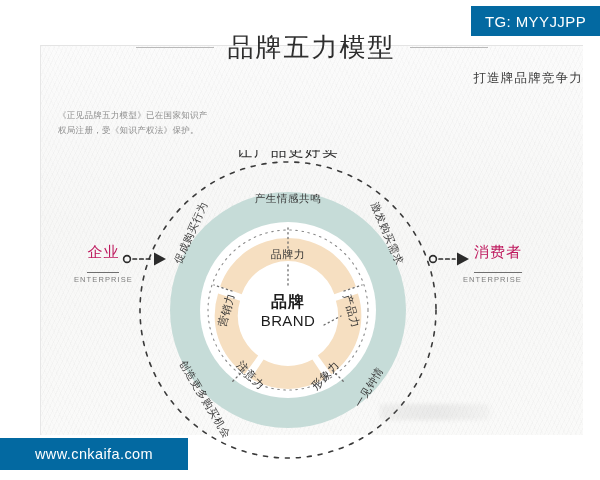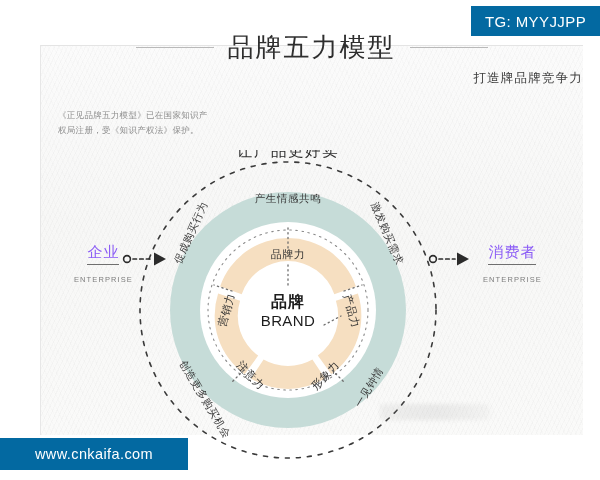--- a/index.html
+++ b/index.html
@@ -89,34 +89,34 @@
   #diagram svg { display: block; }
 
   
   .endpoint {
     position: absolute;
     top: 243px;
     text-align: center;
   }
   .endpoint .cn {
     font-size: 15px;
-    color: #8b5cf6;
+    color: #be185d;
     letter-spacing: 1px;
     border-bottom: 1px solid #6f6f6f;
-    padding-bottom: 2px;
+    padding-bottom: 10px;
     display: inline-block;
   }
   .endpoint .en {
-    margin-top: 10px;
+    margin-top: 2px;
     font-size: 7.5px;
     color: #7d7d7d;
     letter-spacing: 1.1px;
   }
   #endpoint-left  { left: 74px; }
-  #endpoint-right { left: 483px; }
+  #endpoint-right { left: 463px; text-align: right; }
 
   .arrow-wrap {
     position: absolute;
     top: 252px;
     width: 48px;
     height: 14px;
   }
   #arrow-left  { left: 122px; }
   #arrow-right { left: 428px; }
   .arrow-wrap svg { display: block; }

